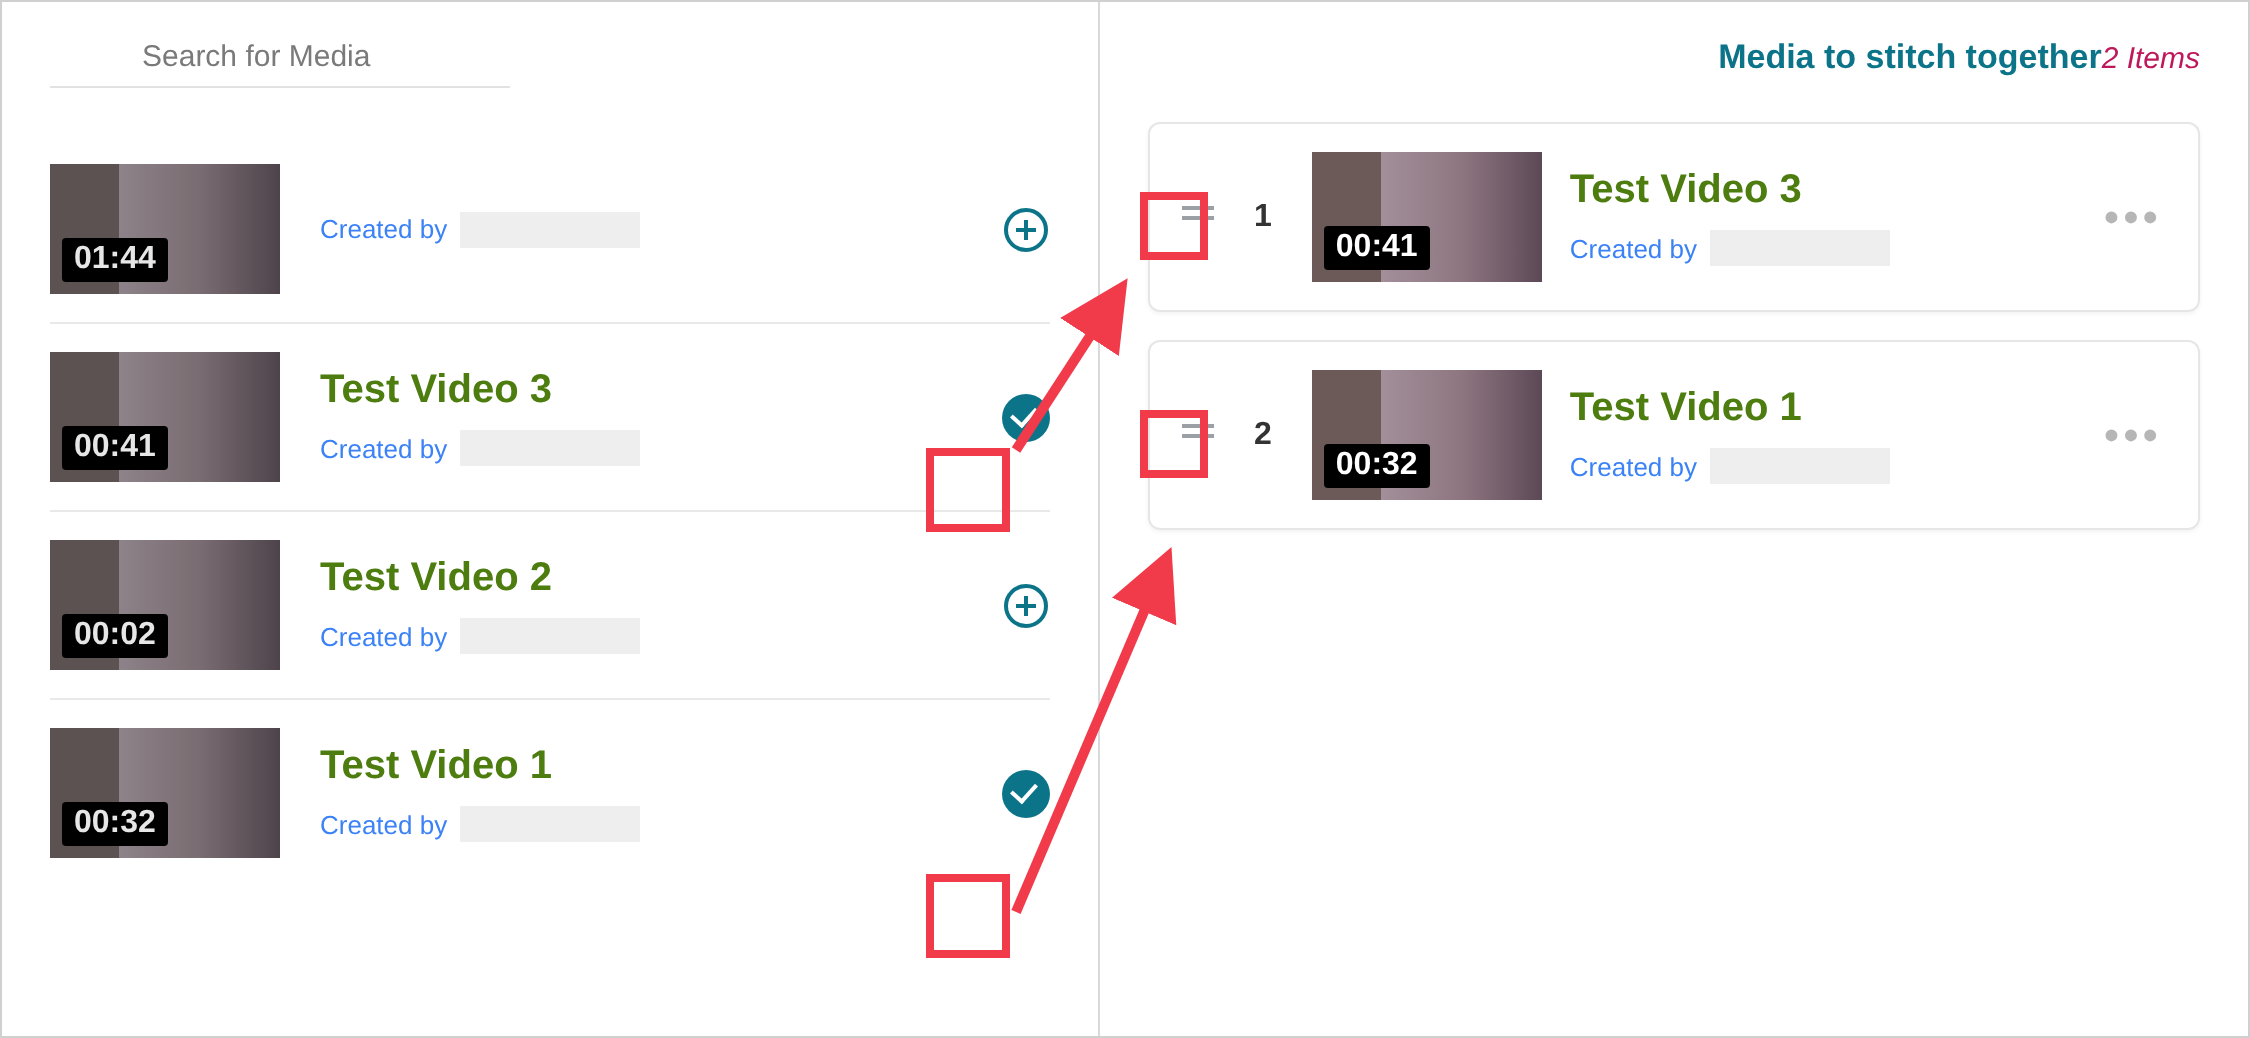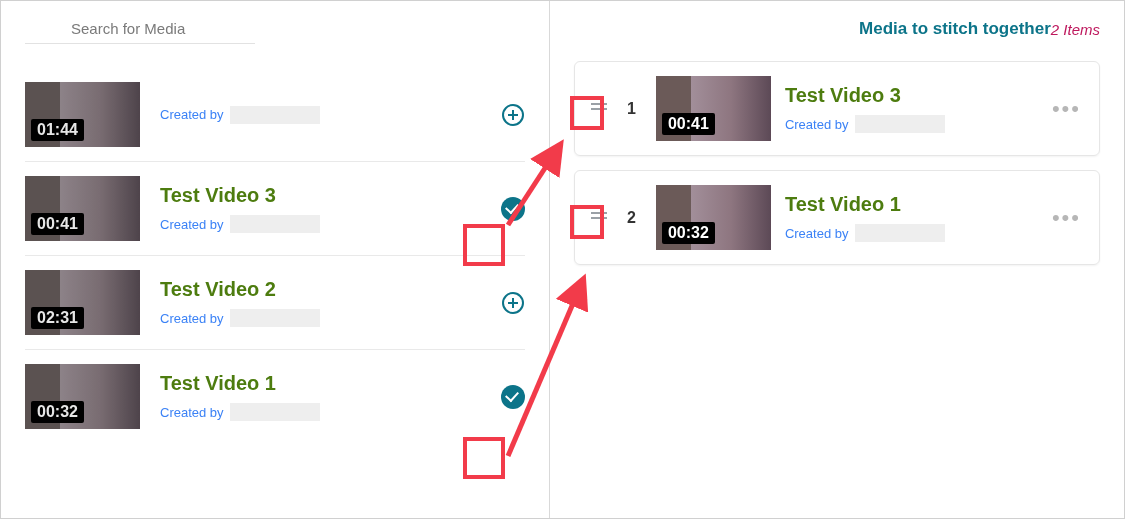--- a/index.html
+++ b/index.html
@@ -125,21 +125,21 @@
               <span class="redact"></span>
             </div>
         </div>
         <div class="act-btn">
             <span class="check-circle"></span>
           </div>
       </div>
 
       <div class="media-row">
         <div class="thumb blur">
-            <span class="duration">02:31</span>
+            <span class="duration">00:02</span>
           </div>
         <div class="media-meta">
           <div class="media-title">Test Video 2</div>
           <div class="created-line">
               <span>Created by</span>
               <span class="redact"></span>
             </div>
         </div>
         <div class="act-btn">
             <span class="plus-circle"></span>

